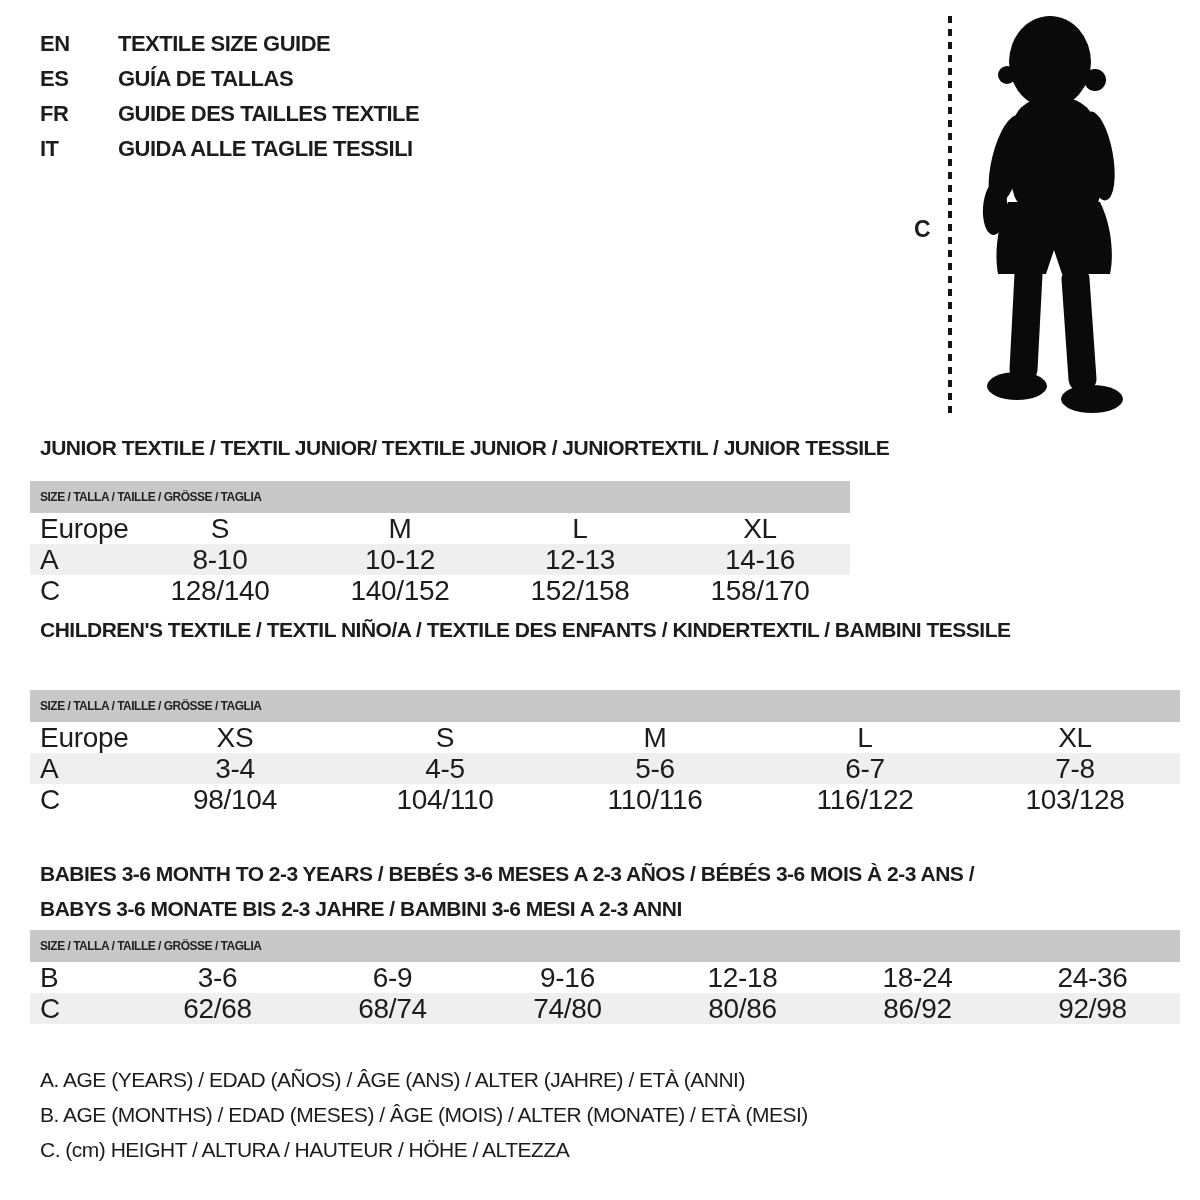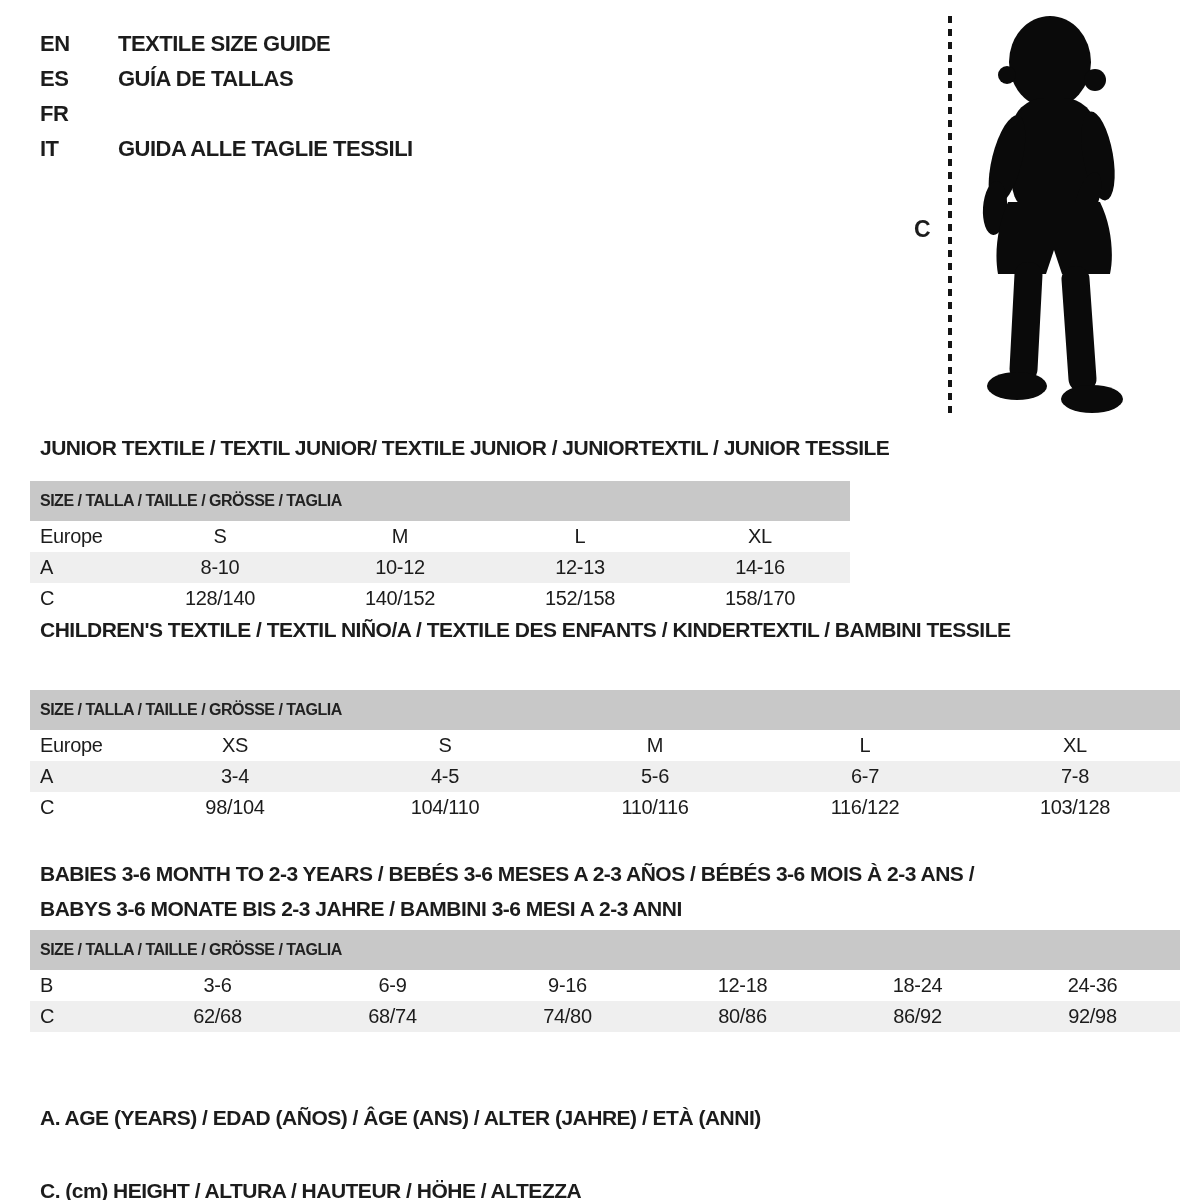--- a/index.html
+++ b/index.html
@@ -36,52 +36,53 @@
   .title-children { top: 618px; }
   .title-babies { top: 856px; line-height: 35px; }
 
   
   .size-table { position: absolute; left: 30px; }
   .tbl-junior { top: 481px; width: 820px; }
   .tbl-children { top: 690px; width: 1150px; }
   .tbl-babies { top: 930px; width: 1150px; }
 
   .size-bar {
-    height: 40px; background: #c8c8c8;
+    height: 32px; background: #c8c8c8;
     display: flex; align-items: center;
     padding-left: 10px; box-sizing: border-box;
-    font-size: 16px; font-weight: 600; letter-spacing: -0.5px;
+    font-size: 12px; font-weight: 600; letter-spacing: -0.5px;
     color: #222;
   }
-  .trow { display: grid; height: 31px; align-items: center; font-size: 20px; letter-spacing: -0.3px; }
+  .trow { display: grid; height: 31px; align-items: center; font-size: 28px; letter-spacing: -0.3px; }
   .cols-4 { grid-template-columns: 100px repeat(4, 1fr); }
   .cols-5 { grid-template-columns: 100px repeat(5, 1fr); }
   .cols-6 { grid-template-columns: 100px repeat(6, 1fr); }
   .trow > div { text-align: center; }
   .trow > .c0 { text-align: left; padding-left: 10px; }
   .stripe { background: #efefef; }
 
   
   .legend { position: absolute; left: 40px; top: 1062px; }
-  .legend-line { font-size: 21px; font-weight: 700; letter-spacing: -0.5px; line-height: 35px; white-space: nowrap; margin-top: 38px; }
+  .legend-line { font-size: 21px; font-weight: 400; letter-spacing: -0.5px; line-height: 35px; white-space: nowrap; }
 </style>
 </head>
 <body>
 
 <div class="languages">
   <div class="lang-row">
     <span class="lang-code">EN</span>
     <span class="lang-label">TEXTILE SIZE GUIDE</span>
   </div>
   <div class="lang-row">
     <span class="lang-code">ES</span>
     <span class="lang-label">GUÍA DE TALLAS</span>
   </div>
   <div class="lang-row">
     <span class="lang-code">FR</span>
+    <span class="lang-label">GUIDE DES TAILLES TEXTILE</span>
   </div>
   <div class="lang-row">
     <span class="lang-code">IT</span>
     <span class="lang-label">GUIDA ALLE TAGLIE TESSILI</span>
   </div>
 </div>
 
 <div class="figure">
   <div class="measure-line"></div>
   <div class="measure-label">C</div>
@@ -180,14 +181,15 @@
     <div>68/74</div>
     <div>74/80</div>
     <div>80/86</div>
     <div>86/92</div>
     <div>92/98</div>
   </div>
 </div>
 
 <div class="legend">
   <div class="legend-line">A. AGE (YEARS) / EDAD (AÑOS) / ÂGE (ANS) / ALTER (JAHRE) / ETÀ (ANNI)</div>
+  <div class="legend-line">B. AGE (MONTHS) / EDAD (MESES) / ÂGE (MOIS) / ALTER (MONATE) / ETÀ (MESI)</div>
   <div class="legend-line">C. (cm) HEIGHT / ALTURA / HAUTEUR / HÖHE / ALTEZZA</div>
 </div>
 
 </body></html>

